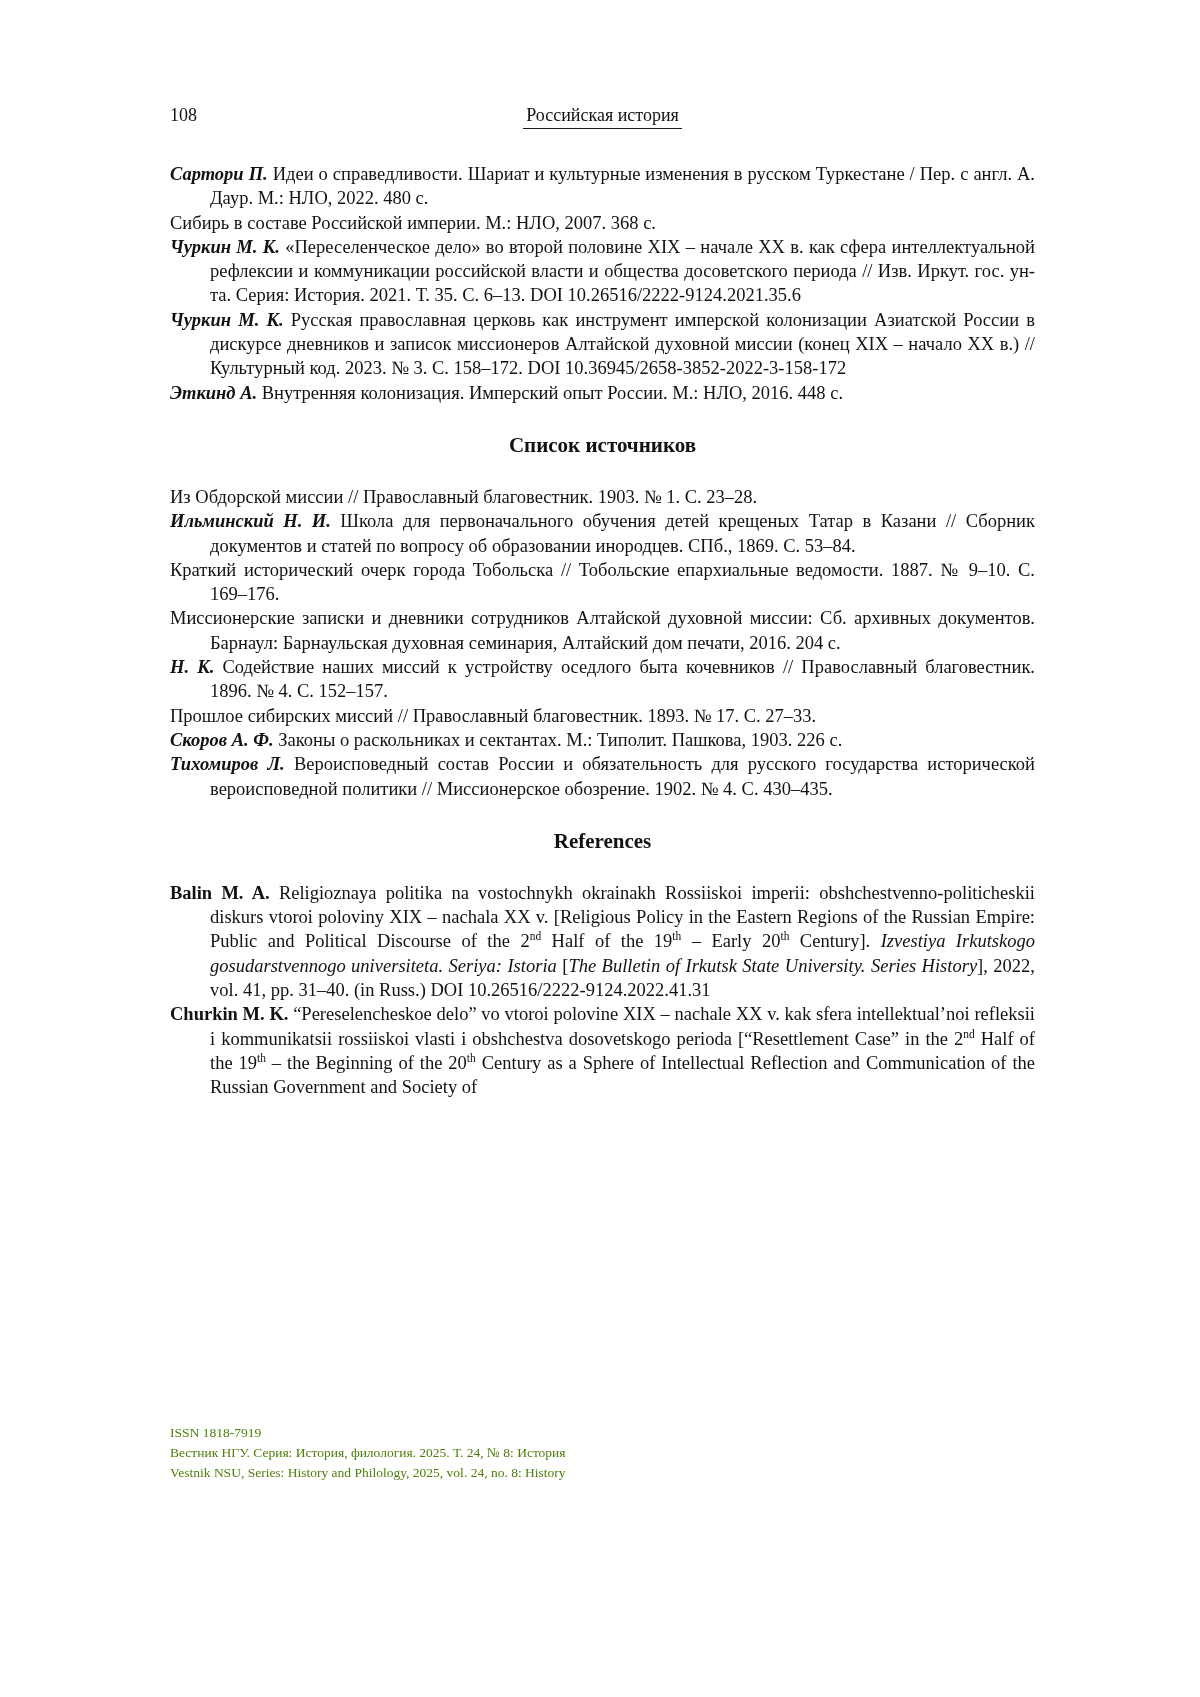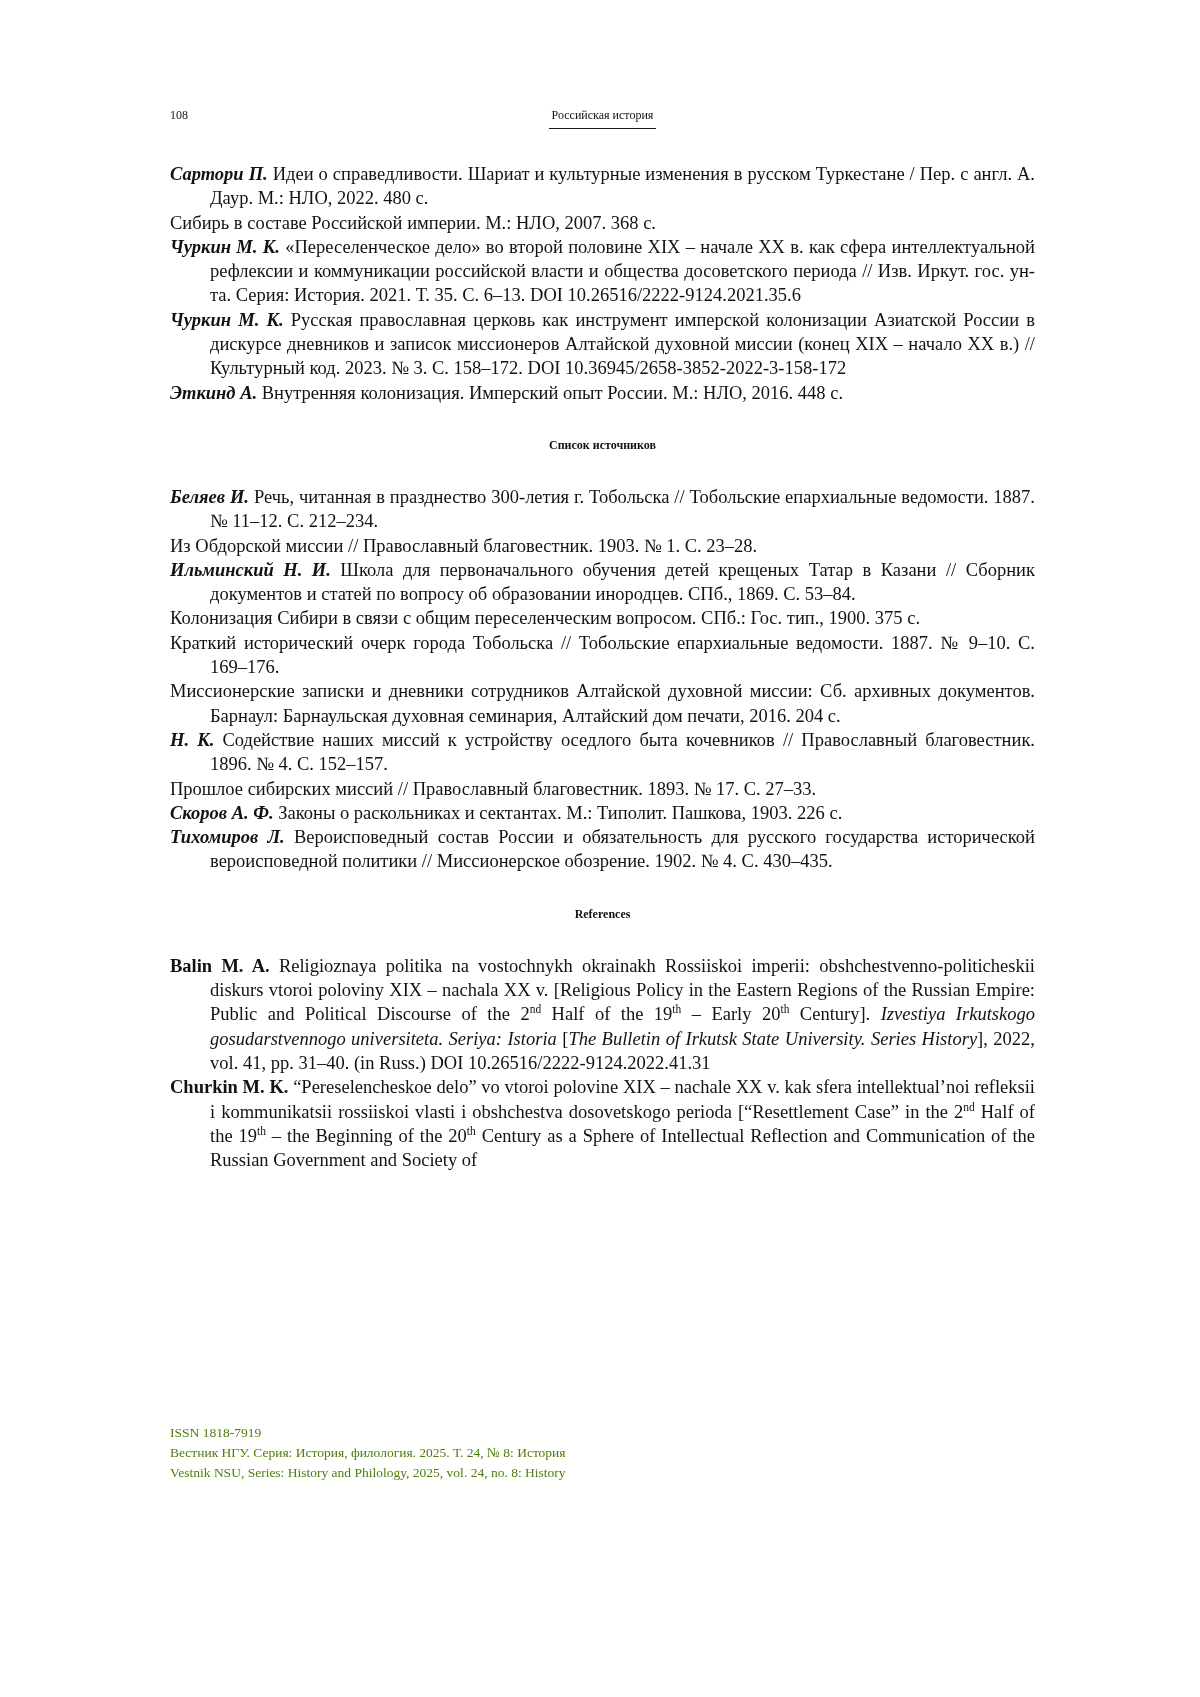--- a/index.html
+++ b/index.html
@@ -8,35 +8,35 @@
   .page {
     position: relative;
     width: 1200px;
     height: 1697px;
     margin: 0 auto;
     background: #fffffe;
     overflow: hidden;
     padding: 104px 165px 0 170px;
     box-sizing: border-box;
   }
-  .running-head { position: relative; height: 26px; font-size: 12px; line-height: 22px; margin-bottom: 32px; }
+  .running-head { position: relative; height: 26px; font-size: 18px; line-height: 22px; margin-bottom: 32px; }
   .page-number { position: absolute; left: 0; top: 0; }
   .running-title-wrap { text-align: center; }
   .running-title { display: inline-block; border-bottom: 1px solid #1a1a1a; padding: 0 3px 2px 3px; }
   .entry {
     margin: 0;
     font-size: 18.5px;
     line-height: 24.3px;
     text-align: justify;
     padding-left: 40px;
     text-indent: -40px;
     overflow-wrap: break-word;
   }
   .section-heading {
-    font-size: 12px;
+    font-size: 21px;
     line-height: 24px;
     font-weight: bold;
     text-align: center;
     margin: 28px 0;
     font-family: Liberation Serif, serif;
   }
   .seg-b { font-weight: bold; }
   .seg-bi { font-weight: bold; font-style: italic; }
   .seg-i { font-style: italic; }
   .entry sup { font-size: 0.62em; line-height: 0; }
@@ -61,24 +61,22 @@
     </div>
   </div>
 
   <div id="sections-root">
       <p class="entry"><span class="seg-bi">Сартори П.</span><span> Идеи о справедливости. Шариат и культурные изменения в русском Туркестане / Пер. с англ. А. Даур. М.: НЛО, 2022. 480 с.</span></p>
       <p class="entry"><span>Сибирь в составе Российской империи. М.: НЛО, 2007. 368 с.</span></p>
       <p class="entry"><span class="seg-bi">Чуркин М. К.</span><span> «Переселенческое дело» во второй половине XIX – начале XX в. как сфера интеллектуальной рефлексии и коммуникации российской власти и общества досоветского периода // Изв. Иркут. гос. ун-та. Серия: История. 2021. Т. 35. С. 6–13. DOI 10.26516/2222-9124.2021.35.6</span></p>
       <p class="entry"><span class="seg-bi">Чуркин М. К.</span><span> Русская православная церковь как инструмент имперской колонизации Азиатской России в дискурсе дневников и записок миссионеров Алтайской духовной миссии (конец XIX – начало XX в.) // Культурный код. 2023. № 3. С. 158–172. DOI 10.36945/2658-3852-2022-3-158-172</span></p>
       <p class="entry"><span class="seg-bi">Эткинд А.</span><span> Внутренняя колонизация. Имперский опыт России. М.: НЛО, 2016. 448 с.</span></p>
       <div class="section-heading">Список источников</div>
-      <p class="entry"><span class="seg-bi">Беляев И.</span><span> Речь, читанная в празднество 300-летия г. Тобольска // Тобольские епархиальные ведомости. 1887. № 11–12. С. 212–234.</span></p>
       <p class="entry"><span>Из Обдорской миссии // Православный благовестник. 1903. № 1. С. 23–28.</span></p>
       <p class="entry"><span class="seg-bi">Ильминский Н. И.</span><span> Школа для первоначального обучения детей крещеных Татар в Казани // Сборник документов и статей по вопросу об образовании инородцев. СПб., 1869. С. 53–84.</span></p>
-      <p class="entry"><span>Колонизация Сибири в связи с общим переселенческим вопросом. СПб.: Гос. тип., 1900. 375 с.</span></p>
       <p class="entry"><span>Краткий исторический очерк города Тобольска // Тобольские епархиальные ведомости. 1887. № 9–10. С. 169–176.</span></p>
       <p class="entry"><span>Миссионерские записки и дневники сотрудников Алтайской духовной миссии: Сб. архивных документов. Барнаул: Барнаульская духовная семинария, Алтайский дом печати, 2016. 204 с.</span></p>
       <p class="entry"><span class="seg-bi">Н. К.</span><span> Содействие наших миссий к устройству оседлого быта кочевников // Православный благовестник. 1896. № 4. С. 152–157.</span></p>
       <p class="entry"><span>Прошлое сибирских миссий // Православный благовестник. 1893. № 17. С. 27–33.</span></p>
       <p class="entry"><span class="seg-bi">Скоров А. Ф.</span><span> Законы о раскольниках и сектантах. М.: Типолит. Пашкова, 1903. 226 с.</span></p>
       <p class="entry"><span class="seg-bi">Тихомиров Л.</span><span> Вероисповедный состав России и обязательность для русского государства исторической вероисповедной политики // Миссионерское обозрение. 1902. № 4. С. 430–435.</span></p>
       <div class="section-heading">References</div>
       <p class="entry"><span class="seg-b">Balin M. A.</span><span> Religioznaya politika na vostochnykh okrainakh Rossiiskoi imperii: obshchestvenno-politicheskii diskurs vtoroi poloviny XIX – nachala XX v. [Religious Policy in the Eastern Regions of the Russian Empire: Public and Political Discourse of the 2</span><sup>nd</sup><span> Half of the 19</span><sup>th</sup><span> – Early 20</span><sup>th</sup><span> Century]. </span><span class="seg-i">Izvestiya Irkutskogo gosudarstvennogo universiteta. Seriya: Istoria</span><span> [</span><span class="seg-i">The Bulletin of Irkutsk State University. Series History</span><span>], 2022, vol. 41, pp. 31–40. (in Russ.) DOI 10.26516/2222-9124.2022.41.31</span></p>
       <p class="entry"><span class="seg-b">Churkin M. K.</span><span> “Pereselencheskoe delo” vo vtoroi polovine XIX – nachale XX v. kak sfera intellektual’noi refleksii i kommunikatsii rossiiskoi vlasti i obshchestva dosovetskogo perioda [“Resettlement Case” in the 2</span><sup>nd</sup><span> Half of the 19</span><sup>th</sup><span> – the Beginning of the 20</span><sup>th</sup><span> Century as a Sphere of Intellectual Reflection and Communication of the Russian Government and Society of</span></p>
     </div>

